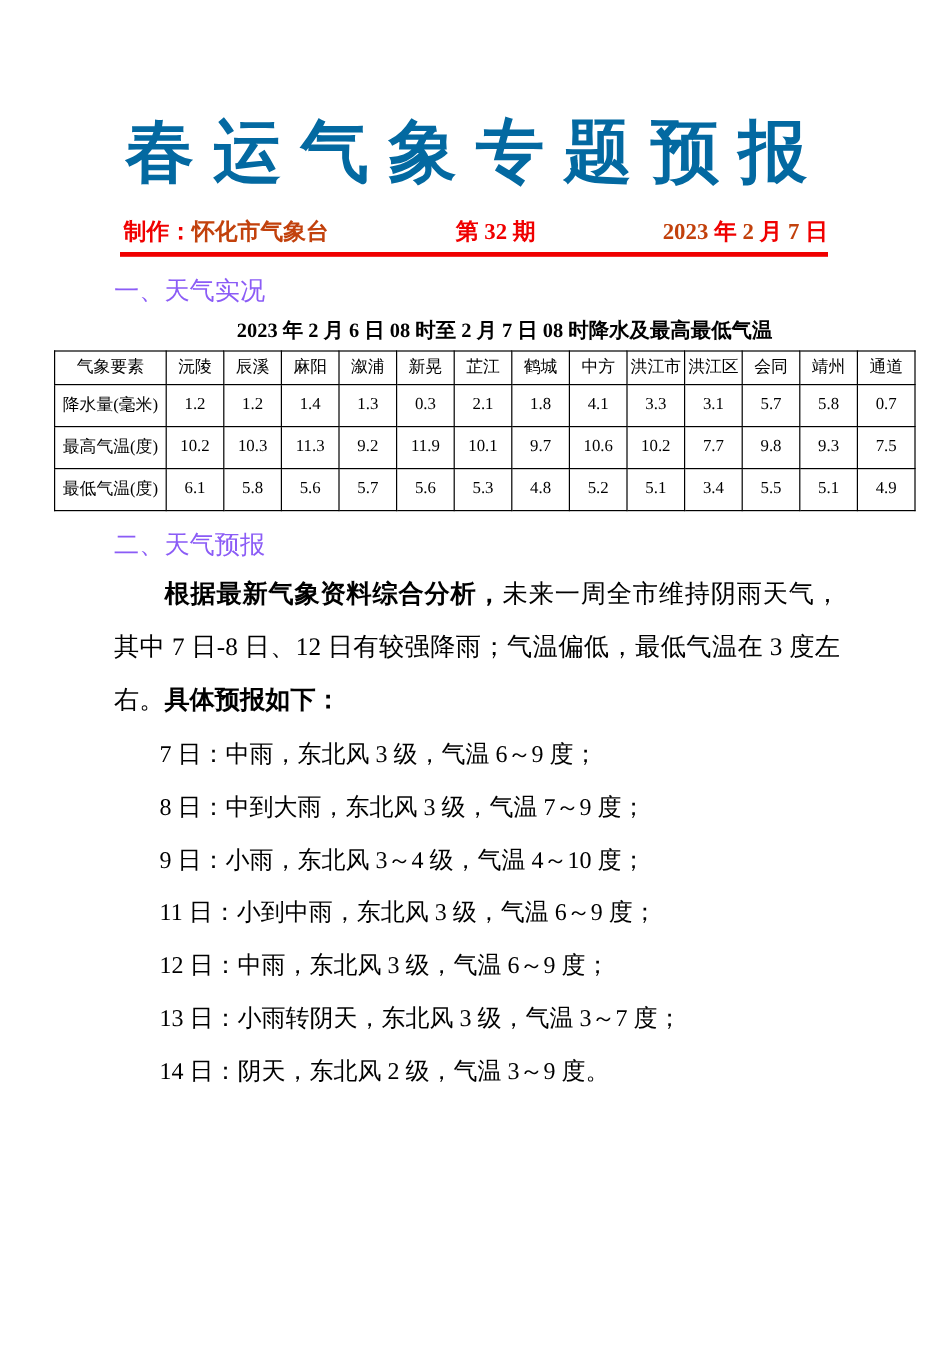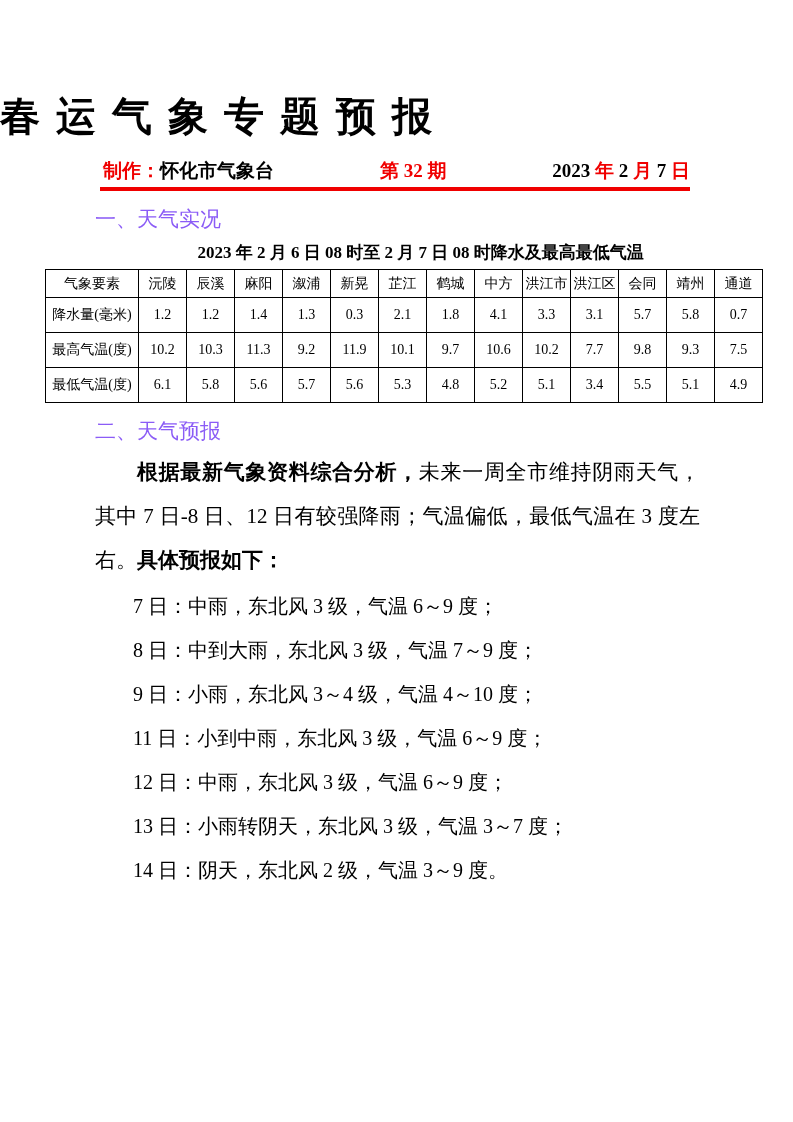--- a/index.html
+++ b/index.html
@@ -8,41 +8,41 @@
     width: 793px; height: 1122px;
     font-family: "Liberation Serif", "DejaVu Serif", serif;
     color: #000000;
     overflow: hidden;
   }
   .page { position: relative; width: 793px; height: 1122px; background: #ffffff; }
 
   
   .doc-title {
     margin-top: 90px;
-    text-align: left;
-    font-size: 40px;
+    text-align: center;
+    font-size: 57px;
     font-weight: bold;
-    color: #000000;
+    color: #0369a1;
     letter-spacing: 16px;
     line-height: 1.35;
     white-space: nowrap;
   }
 
   
   .meta-line {
     margin: 14px 103px 0 103px;
     display: flex;
     justify-content: space-between;
     align-items: baseline;
     font-size: 19px;
     font-weight: bold;
     line-height: 26px;
   }
   .red { color: #f00000; }
-  .black { color: #000000; font-family: Liberation Serif, serif; }
+  .black { color: #c2410c; font-family: Liberation Serif, serif; }
 
   .rule {
     margin: 3px 0 0 100px;
     width: 590px;
     height: 4px;
     background: #f00000;
   }
 
   
   .section-heading {

